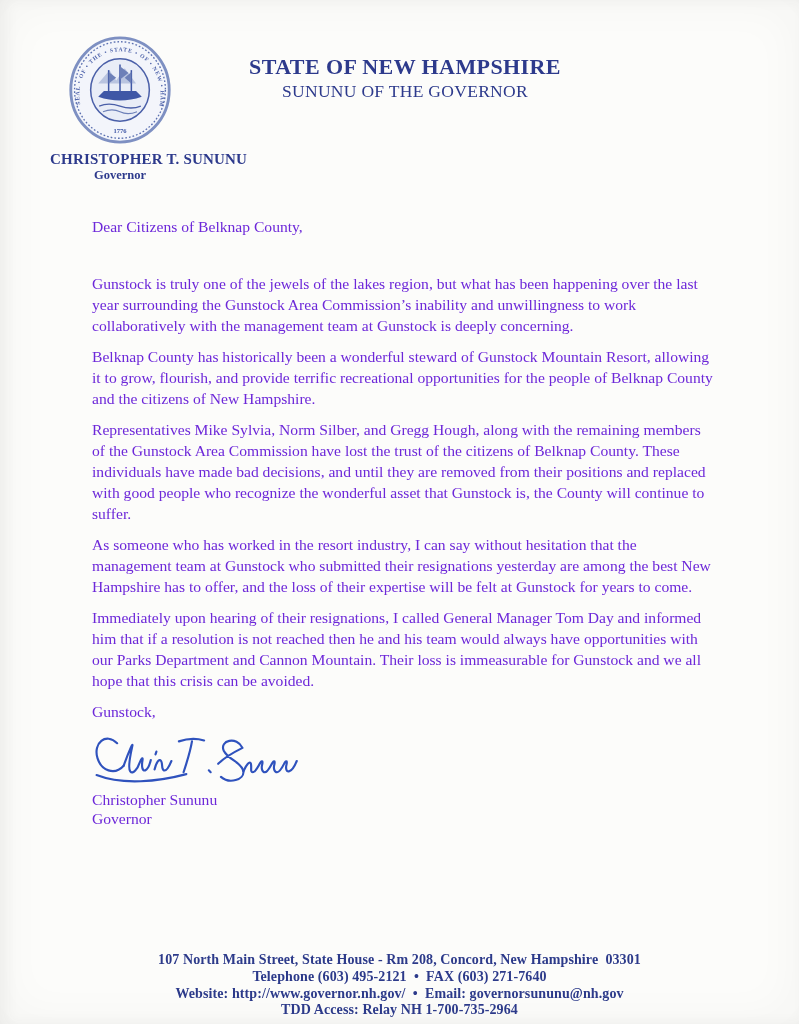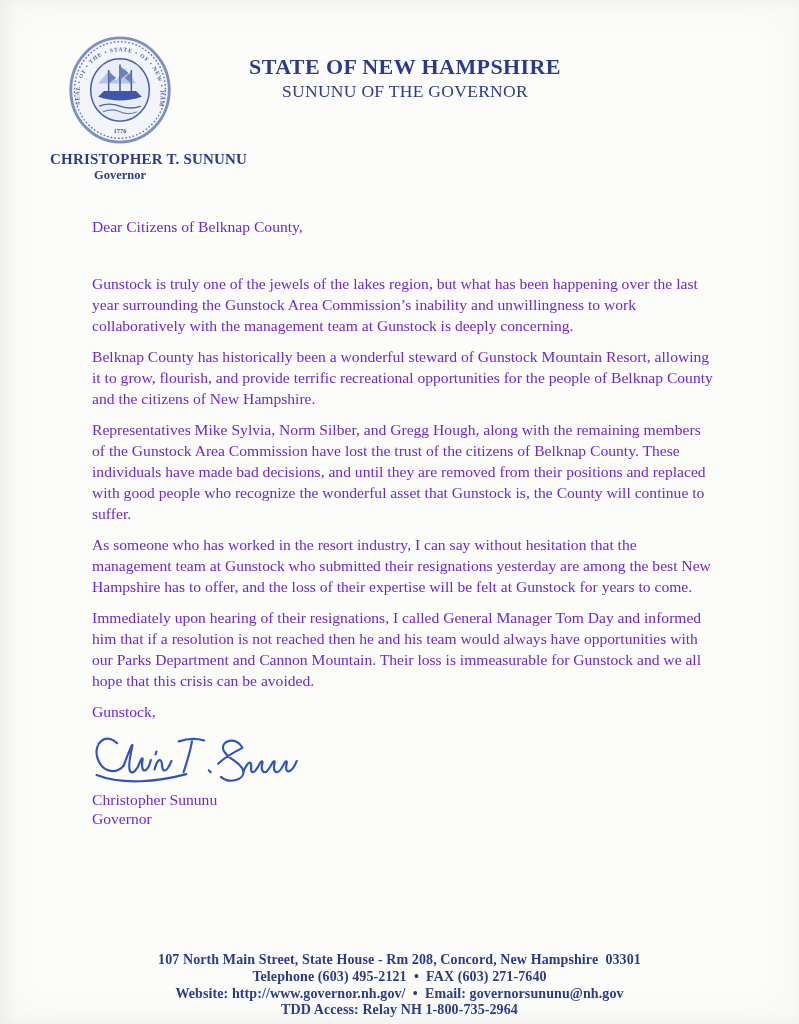--- a/index.html
+++ b/index.html
@@ -96,16 +96,16 @@
     </svg>
 
     <div class="sig-name">Christopher Sununu</div>
     <div class="sig-title">Governor</div>
   </div>
 
   <div class="footer">
     <div class="footer-line">107 North Main Street, State House - Rm 208, Concord, New Hampshire  03301</div>
     <div class="footer-line">Telephone (603) 495-2121  •  FAX (603) 271-7640</div>
     <div class="footer-line">Website: http://www.governor.nh.gov/  •  Email: governorsununu@nh.gov</div>
-    <div class="footer-line">TDD Access: Relay NH 1-800-735-2964</div>
+    <div class="footer-line">TDD Access: Relay NH 1-700-735-2964</div>
   </div>
 
 </div>
 
 </body></html>

